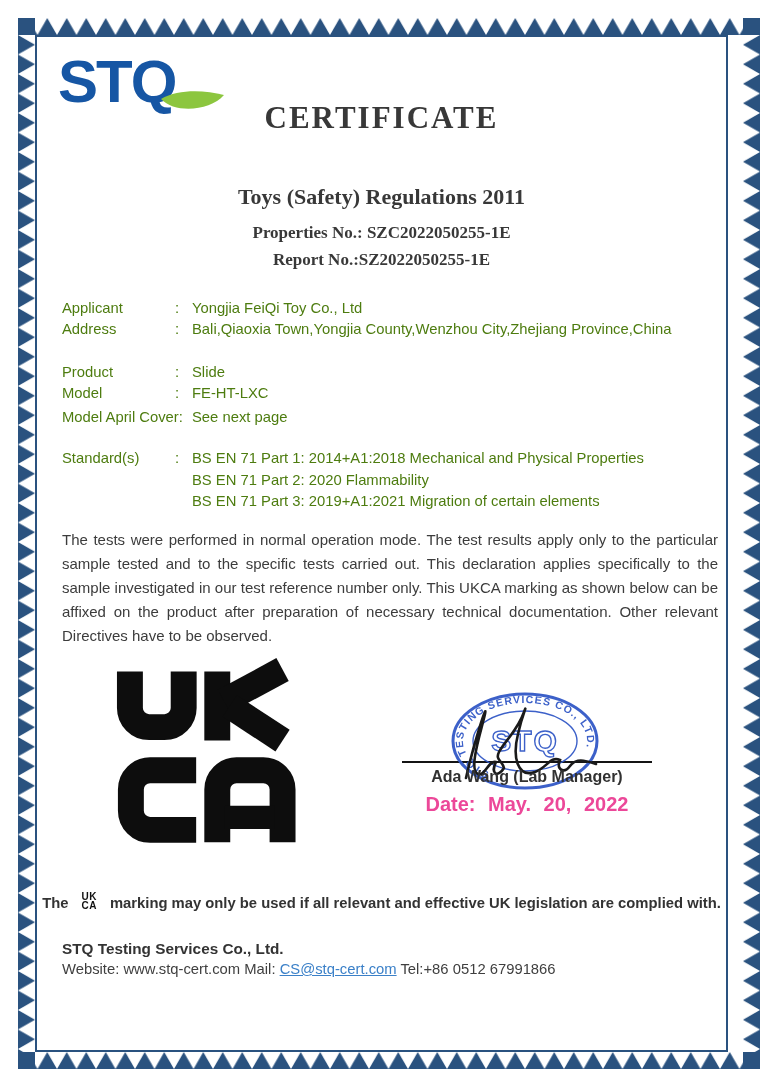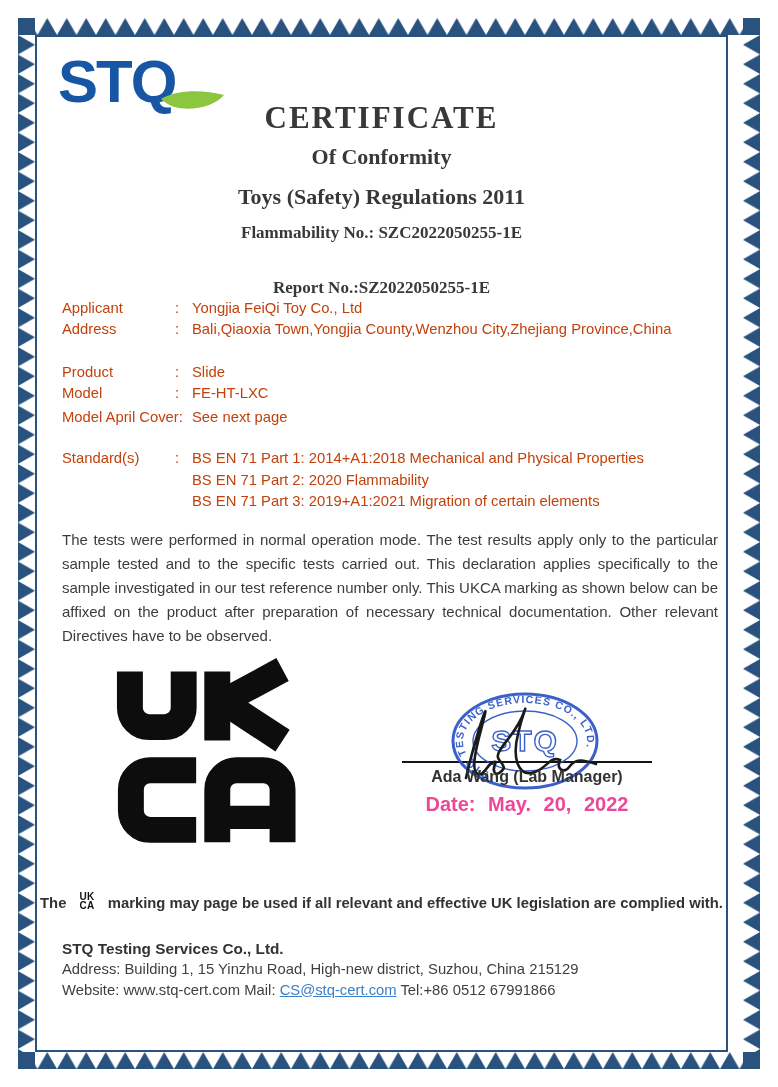--- a/index.html
+++ b/index.html
@@ -12,23 +12,23 @@
   .corner{position:absolute;width:17px;height:17px;background:#2A527F;}
   .inner-line{position:absolute;left:35px;top:35px;right:35px;bottom:35px;border:2px solid #2A527F;pointer-events:none;}
   
   .logo{position:absolute;left:58px;top:48px;width:170px;height:70px;}
   
   .center-line{position:absolute;left:0;right:0;text-align:center;font-family:"Liberation Serif",serif;font-weight:bold;color:#383838;}
   .t-main{top:100px;font-size:31px;letter-spacing:2px;}
   .t-sub{top:144px;font-size:22px;}
   .t-reg{top:184px;font-size:22px;}
   .t-cert{top:223px;font-size:17px;}
-  .t-rep{top:250px;font-size:17px;margin-top:28px;}
-  
-  .fields{position:absolute;left:62px;width:660px;font-size:14.8px;color:#c2410c;}
+  .t-rep{top:250px;font-size:17px;}
+  
+  .fields{position:absolute;left:62px;width:660px;font-size:14.8px;color:#4d7c0f;}
   .frow{display:flex;align-items:flex-start;line-height:21px;}
   .flabel{width:113px;flex:none;}
   .fcolon{width:17px;flex:none;}
   .fvalue{flex:1;}
   .g1{top:298px;}
   .g2{top:362px;line-height:20px;}
   .gmmc{top:407px;}
   .gmmc .flabel{width:130px;}
   .gstd{top:448px;}
   .std-lines div{line-height:21.5px;}
@@ -98,23 +98,22 @@
   <div class="corner" style="left:18px;top:1052px;"></div>
   <div class="corner" style="left:743px;top:1052px;"></div>
   <div class="inner-line"></div>
 
   <svg class="logo" viewBox="0 0 170 70">
     <text x="0" y="54" font-family="Liberation Sans, sans-serif" font-weight="bold" font-size="60" letter-spacing="-2" fill="#1656A4">STQ</text>
     <path d="M103,51 C120,41 146,42 166,47 C152,63 117,66 103,51 Z" fill="#8CC63F"></path>
   </svg>
 
   <div class="center-line t-main">CERTIFICATE</div>
-  <div class="center-line t-sub">Of Conformity</div>
   <div class="center-line t-reg">Toys (Safety) Regulations 2011</div>
-  <div class="center-line t-cert">Flammability No.: SZC2022050255-1E</div>
+  <div class="center-line t-cert">Properties No.: SZC2022050255-1E</div>
   <div class="center-line t-rep">Report No.:SZ2022050255-1E</div>
 
   <div class="fields g1">
     <div class="frow">
       <span class="flabel">Applicant</span>
       <span class="fcolon">:</span>
       <span class="fvalue">Yongjia FeiQi Toy Co., Ltd</span>
     </div>
     <div class="frow">
       <span class="flabel">Address</span>
@@ -191,24 +190,23 @@
 
   <div class="signer">Ada Wang (Lab Manager)</div>
   <div class="sig-date">Date: May. 20, 2022</div>
 
   <div class="note">
     <span>The</span>
     <span class="mini-ukca">
       <span>UK</span>
       <span>CA</span>
     </span>
-    <span>marking may page be used if all relevant and effective UK legislation are complied with.</span>
+    <span>marking may only be used if all relevant and effective UK legislation are complied with.</span>
   </div>
 
   <div class="footer">
     <div class="f-co">STQ Testing Services Co., Ltd.</div>
-    <div class="f-line">Address: Building 1, 15 Yinzhu Road, High-new district, Suzhou, China 215129</div>
     <div class="f-line">
       <span>Website: www.stq-cert.com Mail: </span><span class="mail-link">CS@stq-cert.com</span><span> Tel:+86 0512 67991866</span>
     </div>
   </div>
 
 </div>
 
 </body></html>

